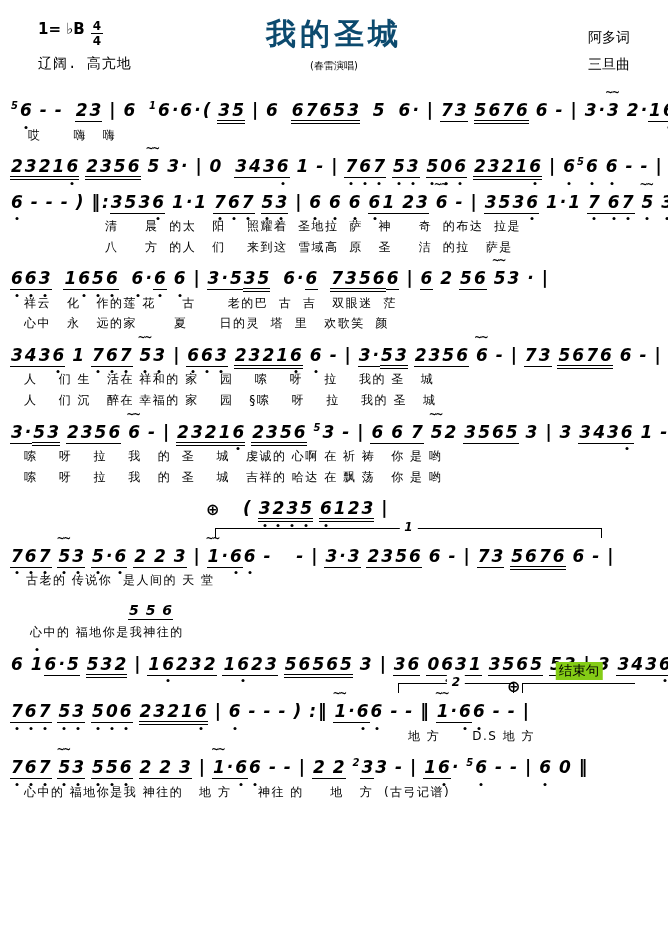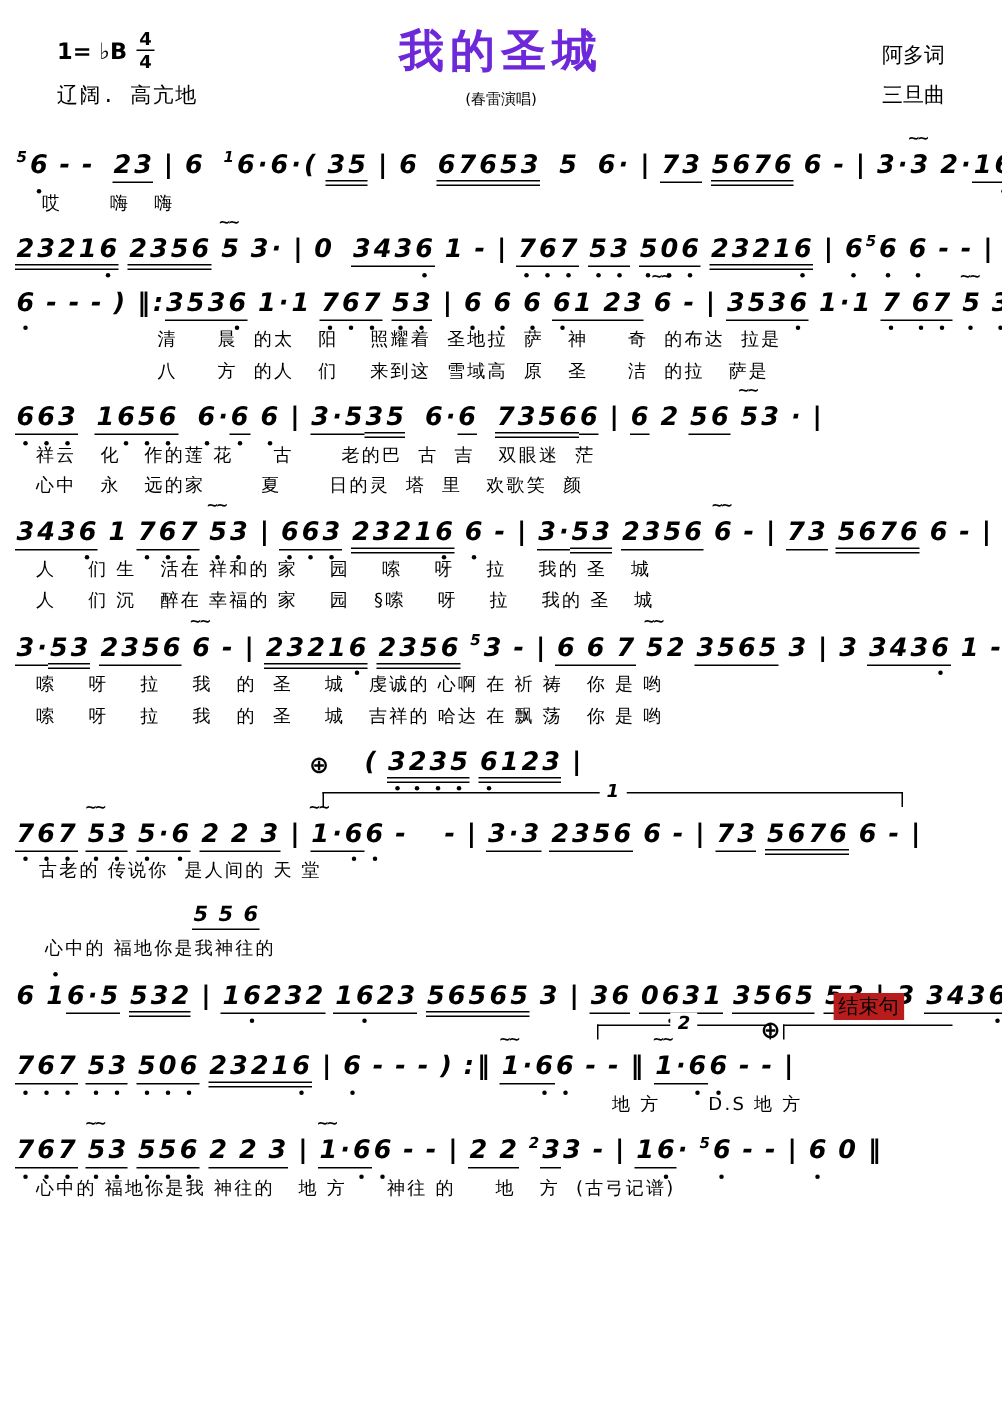--- a/index.html
+++ b/index.html
@@ -1,21 +1,21 @@
 <!DOCTYPE html>
 <html><head>
 <meta charset="utf-8">
 <style>
   html,body{margin:0;padding:0;background:#fff;}
   body{width:668px;height:942px;overflow:hidden;font-family:"DejaVu Sans","Liberation Sans",sans-serif;color:#000;}
   .page{position:relative;width:648px;padding:6px 10px;}
   
   .header{position:relative;height:92px;}
   .hdr-left{position:absolute;left:28px;top:14px;font-size:14px;}
-  .keyrow{display:flex;align-items:center;gap:6px;font-size:15px;font-weight:bold;}
+  .keyrow{display:flex;gap:6px;font-size:15px;font-weight:bold;}
   .timesig{display:inline-flex;flex-direction:column;align-items:center;font-size:12px;font-weight:bold;line-height:1;}
   .timesig .top{border-bottom:1px solid #000;padding:0 2px 1px;}
   .timesig .bot{padding-top:1px;}
   .tempo{margin-top:8px;font-size:14px;letter-spacing:1px;font-family:Liberation Mono, monospace;}
   .hdr-center{position:absolute;left:0;right:0;top:8px;text-align:center;}
   .title{font-size:30px;font-weight:bold;letter-spacing:4px;}
   .subtitle{font-size:10px;margin-top:4px;}
   .hdr-right{position:absolute;right:28px;top:18px;text-align:left;font-size:14px;line-height:1.9;}
   
   .system{position:relative;margin:0 0 10px 0;}
@@ -29,40 +29,40 @@
   .n.tr::before{content:"~~";position:absolute;top:-13px;left:-2px;font-size:10px;font-style:normal;letter-spacing:-2px;}
   .u1{border-bottom:1.5px solid #000;padding-bottom:1px;}
   .u2{border-bottom:4px double #000;padding-bottom:0;}
   .grace{font-size:10px;position:relative;top:-7px;margin:0 1px;font-weight:700;}
   .lyrics{font-size:12px;white-space:pre;letter-spacing:1.5px;line-height:1.55;margin-top:2px;}
   
   .ov{position:absolute;}
   .volta{border-top:1.5px solid #000;border-left:1.5px solid #000;border-right:1.5px solid #000;height:9px;top:-16px;}
   .volta .vlabel{position:absolute;left:50%;top:-9px;transform:translateX(-50%);background:#fff;padding:0 5px;font-size:12px;font-style:italic;font-weight:bold;}
   .ending{border-top:1.5px solid #000;border-left:1.5px solid #000;height:9px;top:-16px;}
-  .ending .elabel{position:absolute;left:50%;top:-22px;transform:translateX(-50%);font-size:13.5px;white-space:nowrap;background:#b91c1c;padding:0 3px;}
+  .ending .elabel{position:absolute;left:50%;top:-22px;transform:translateX(-50%);font-size:13.5px;white-space:nowrap;background:#84cc16;padding:0 3px;}
   .coda{font-size:16px;font-weight:bold;top:-20px;}
 </style>
 </head>
 <body>
 
 <div class="page">
   <div class="header">
     <div class="hdr-left">
       <div class="keyrow">
         <span>1= ♭B</span>
         <span class="timesig">
           <span class="top">4</span>
           <span class="bot">4</span>
         </span>
       </div>
       <div class="tempo">辽阔. 高亢地</div>
     </div>
     <div class="hdr-center">
-      <div class="title" id="title" style="color: #6d28d9;">我的圣城</div>
+      <div class="title" id="title" style="color: #0c4a6e;">我的圣城</div>
       <div class="subtitle">(春雷演唱)</div>
     </div>
     <div class="hdr-right" id="credits" style="color: #000000;">
       <div>阿多词</div>
       <div>三旦曲</div>
     </div>
   </div>
   <div id="score">
       <div class="system">
         <div class="notes"><span class="grace">5</span><span class="n lo">6</span> <span class="n">-</span> <span class="n">-</span>  <span class="u1"><span class="n">2</span><span class="n">3</span></span> <span class="n">|</span> <span class="n">6</span>  <span class="grace">1</span><span class="n">6</span><span class="n">·</span><span class="n">6</span><span class="n">·</span><span class="n">(</span> <span class="u2"><span class="n">3</span><span class="n">5</span></span> <span class="n">|</span> <span class="n">6</span>  <span class="u2"><span class="n">6</span><span class="n">7</span><span class="n">6</span><span class="n">5</span><span class="n">3</span></span>  <span class="n">5</span>  <span class="n">6</span><span class="n">·</span> <span class="n">|</span> <span class="u1"><span class="n">7</span><span class="n">3</span></span> <span class="u2"><span class="n">5</span><span class="n">6</span><span class="n">7</span><span class="n">6</span></span> <span class="n">6</span> <span class="n">-</span> <span class="n">|</span> <span class="n">3</span><span class="n">·</span><span class="n tr">3</span> <span class="n">2</span><span class="n">·</span><span class="u1"><span class="n">1</span><span class="n lo">6</span></span> </div>

